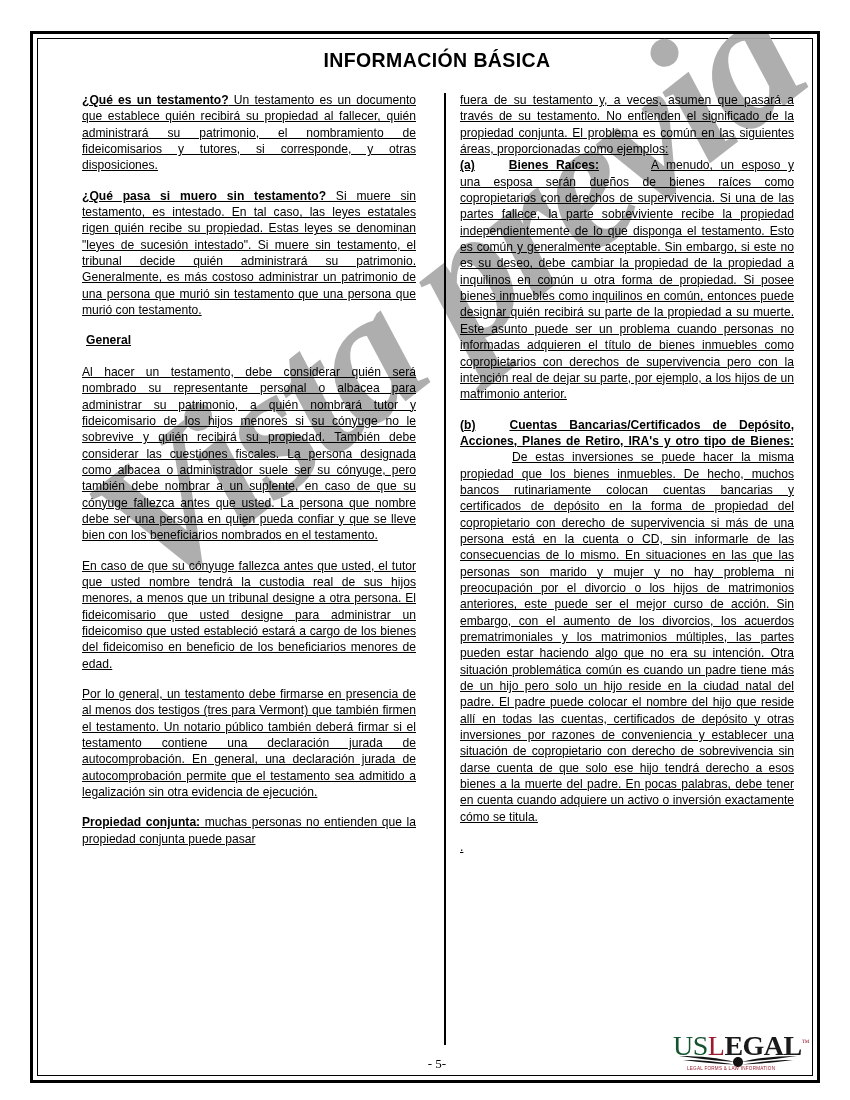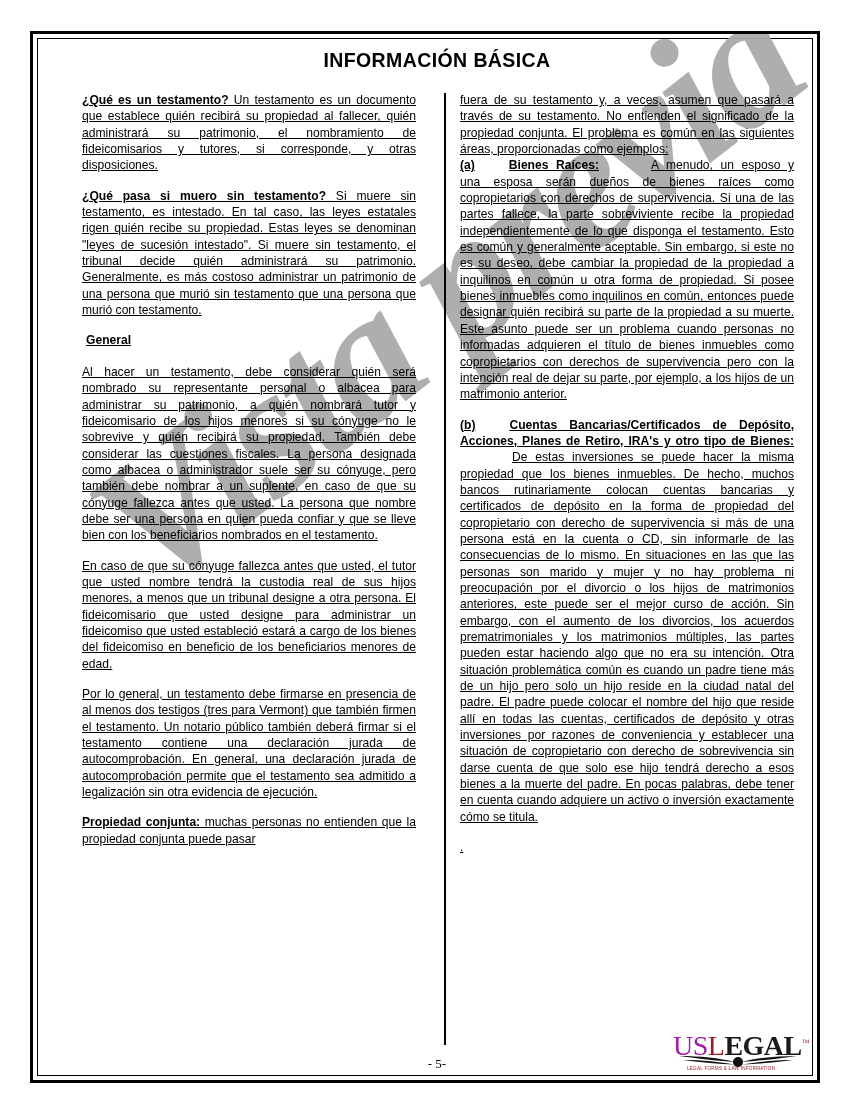--- a/index.html
+++ b/index.html
@@ -145,21 +145,21 @@
   }
   .logo .wordmark {
     position: absolute;
     left: 0; top: 0;
     font-family: "Liberation Serif", serif;
     font-size: 28px;
     letter-spacing: -0.5px;
     line-height: 30px;
     white-space: nowrap;
   }
-  .logo .wm-us { color: #a21caf; font-weight: normal; }
+  .logo .wm-us { color: #14532d; font-weight: normal; }
   .logo .wm-l  { color: #9c1b2e; font-weight: normal; }
   .logo .wm-egal { color: #1a1a1a; font-weight: bold; }
   .logo .wm-tm {
     font-size: 8px;
     color: #9c1b2e;
     vertical-align: super;
   }
   .logo .eagle { position: absolute; left: 6px; top: 27px; }
   .logo .tagline {
     position: absolute;

